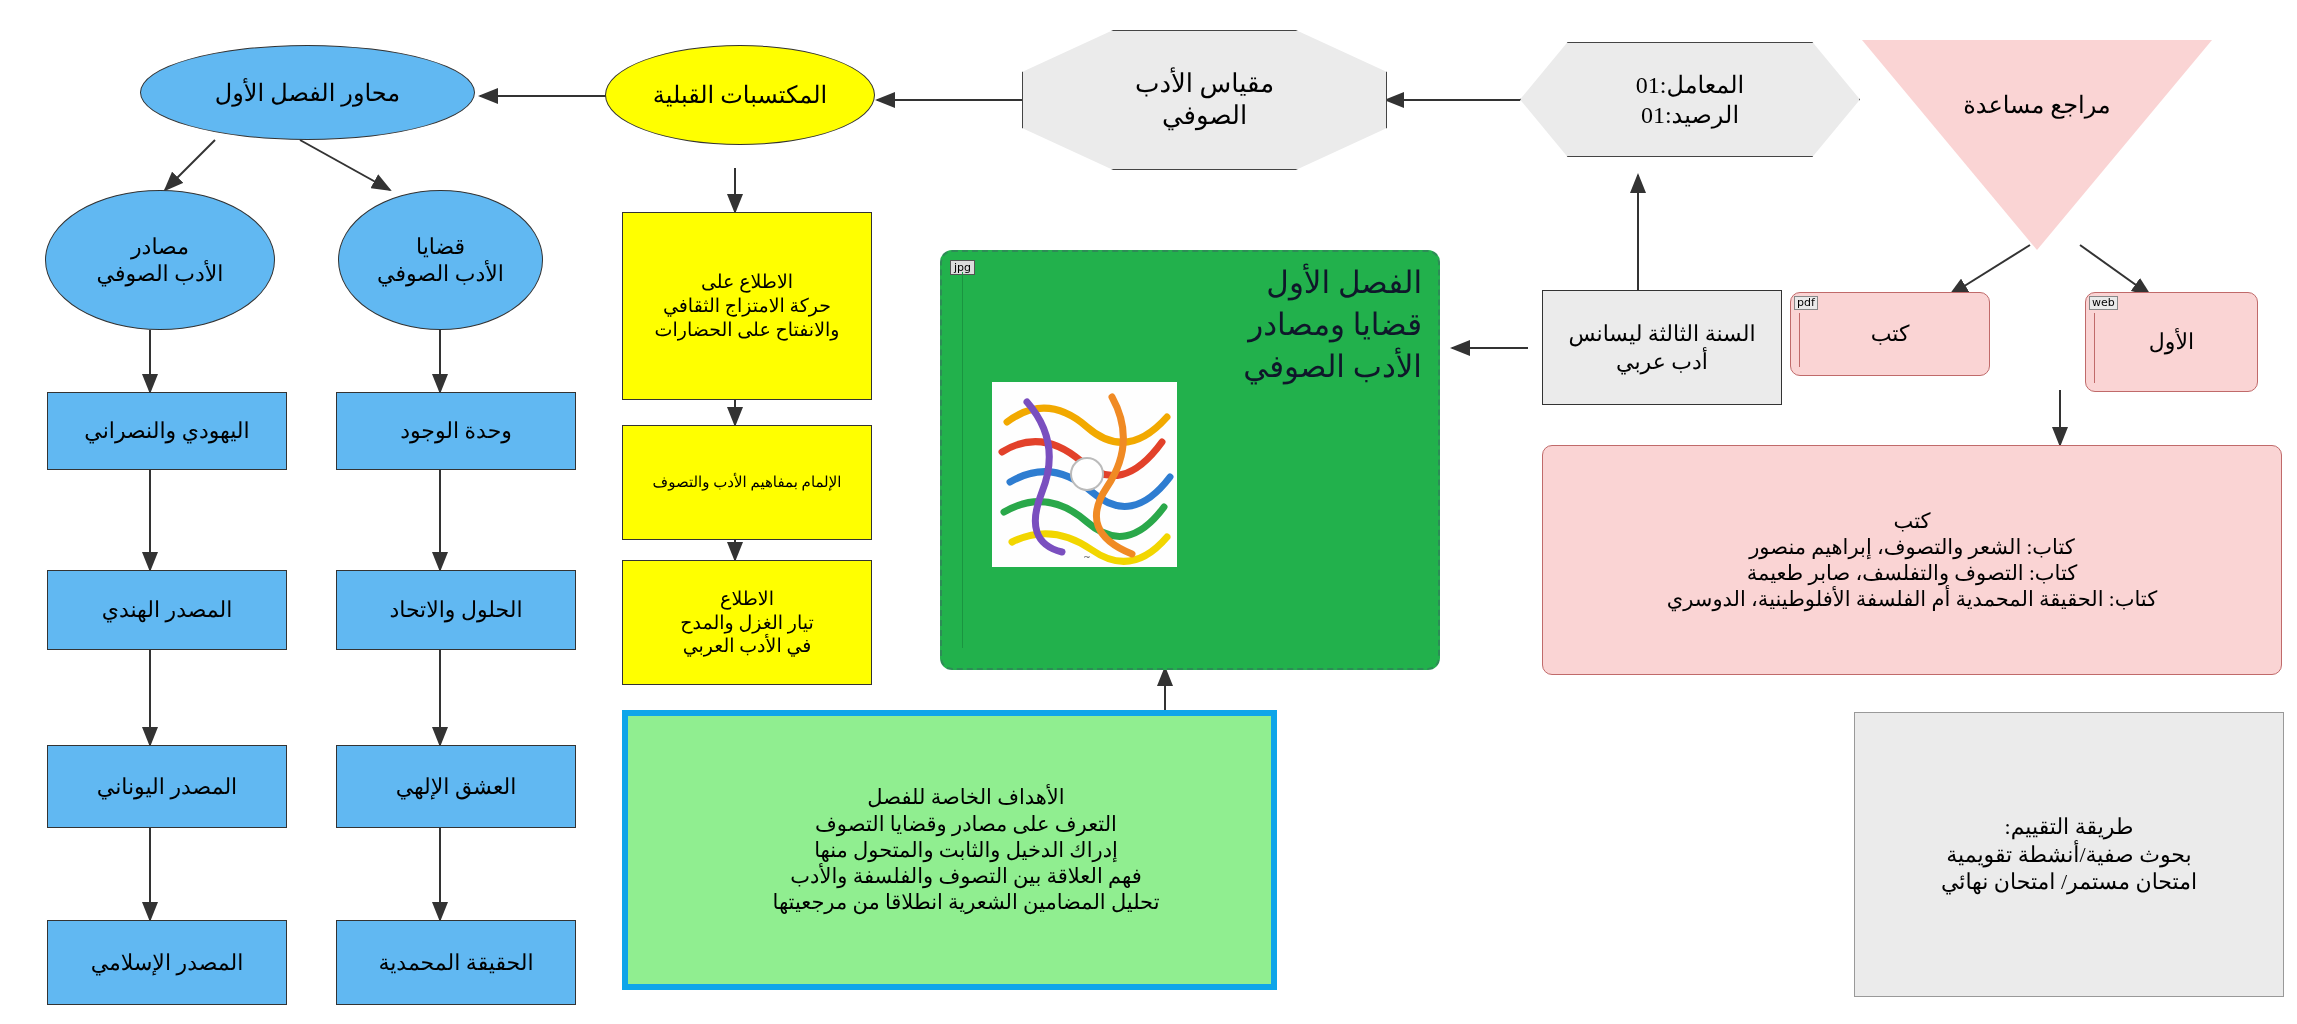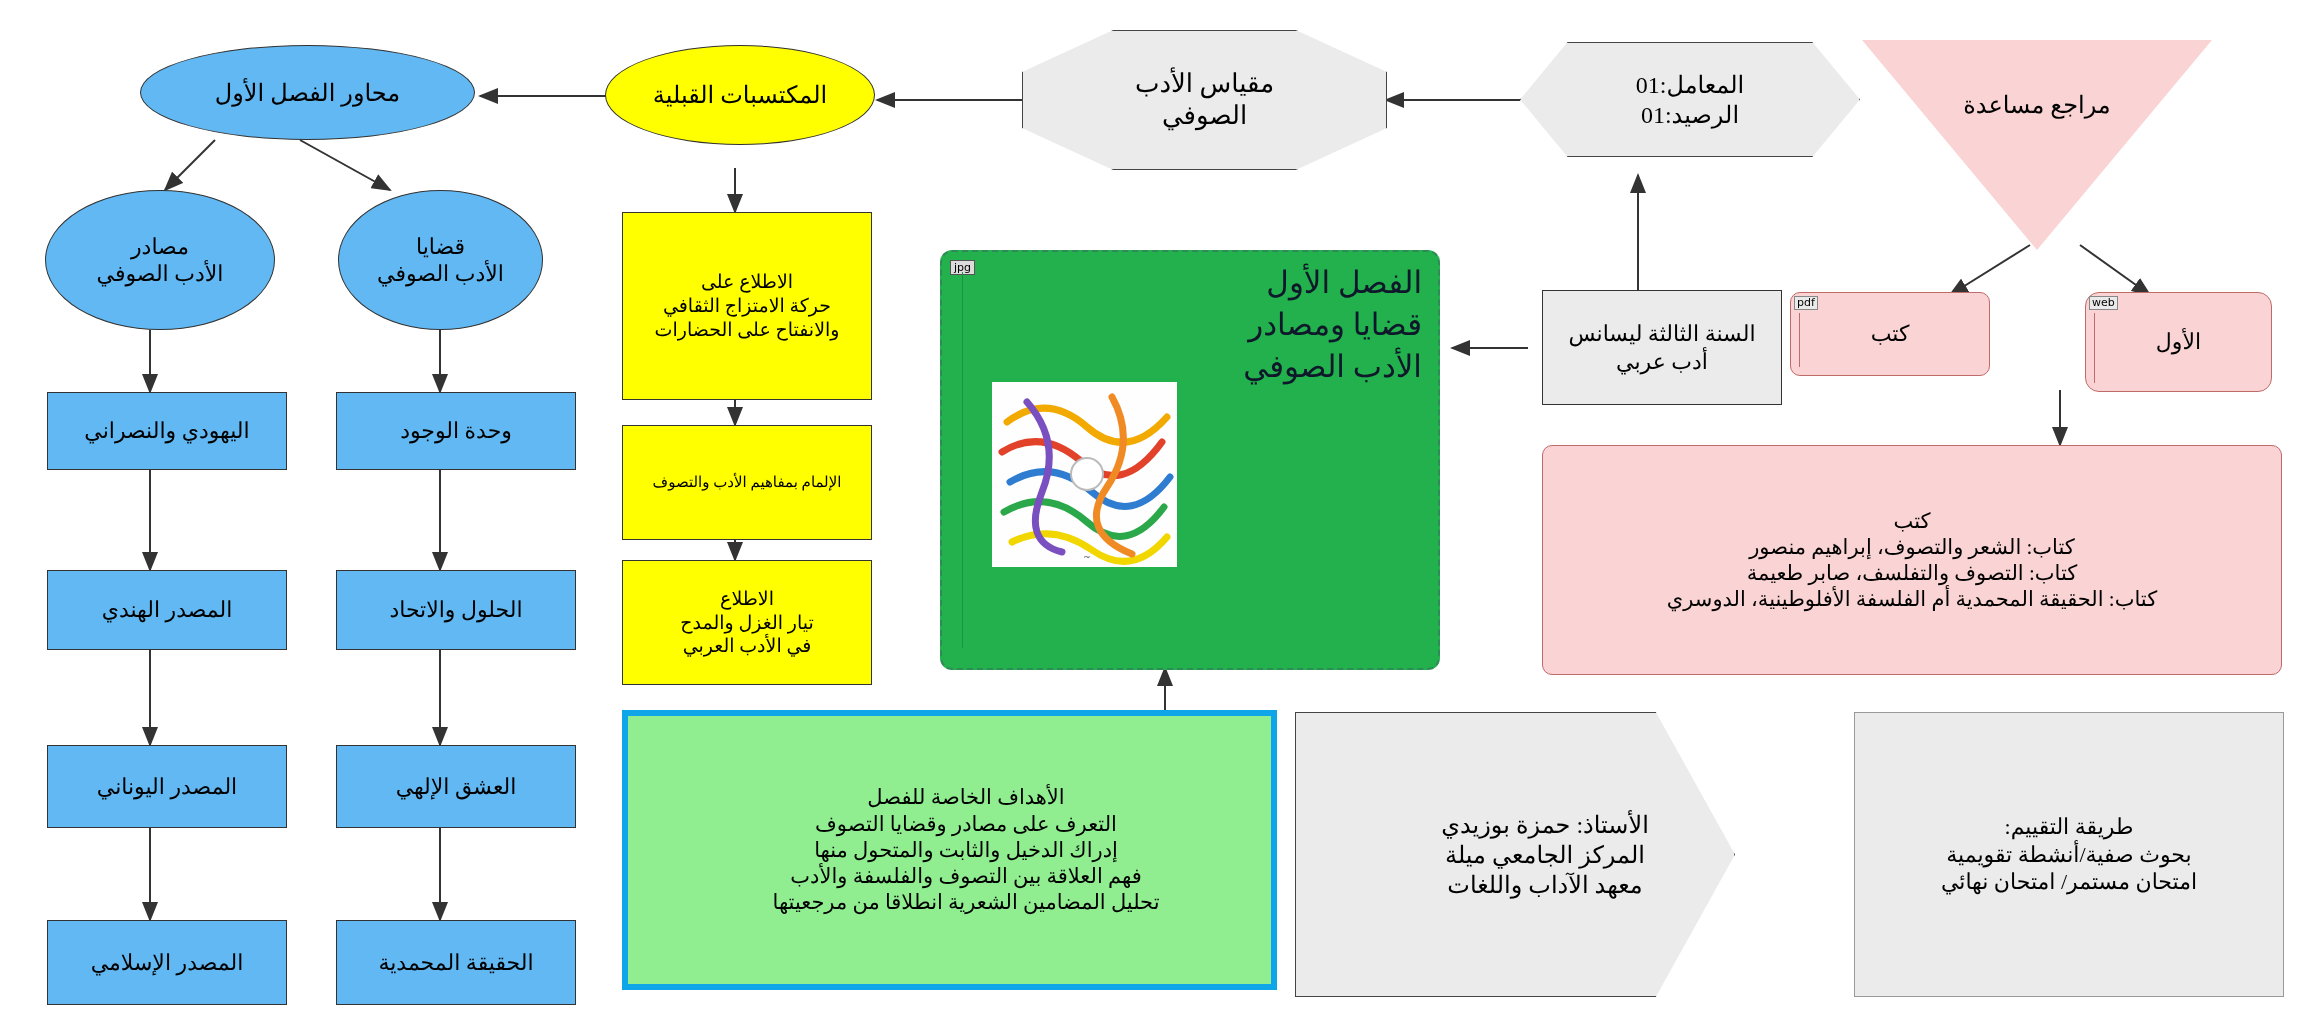--- a/index.html
+++ b/index.html
@@ -260,38 +260,35 @@
 أدب عربي</div>
 
   <div class="node triangle-down fs-24" style="left:1862px; top:40px; width:350px; height:210px; align-items:flex-start; padding-top:50px;">مراجع مساعدة</div>
 
   <div class="doc-note rounded" style="left:1790px; top:292px; width:200px; height:84px;">
     <span class="doc-tag">pdf</span>
     <div class="doc-inner-line"></div>
     <div class="node fs-22" style="position:absolute; inset:0;">كتب</div>
   </div>
 
-  <div class="doc-note rounded" style="left:2085px; top:292px; width:187px; height:100px;border-radius:14px;">
+  <div class="doc-note rounded" style="left:2085px; top:292px; width:173px; height:100px;">
     <span class="doc-tag">web</span>
     <div class="doc-inner-line"></div>
     <div class="node fs-22" style="position:absolute; inset:0;">الأول</div>
   </div>
 
   <div class="node rect pink rounded fs-21" style="left:1528px; top:445px; width:740px; height:230px; border:1px solid #c06a6a;">كتب
 كتاب: الشعر والتصوف، إبراهيم منصور
 كتاب: التصوف والتفلسف، صابر طعيمة
 كتاب: الحقيقة المحمدية أم الفلسفة الأفلوطينية، الدوسري</div>
 
   <div class="node rect lightgreen fs-21" style="left:608px; top:710px; width:655px; height:280px; border:6px solid #0ea5e9; background:#90ee90;padding-left:33px;">الأهداف الخاصة للفصل
 التعرف على مصادر وقضايا التصوف
 إدراك الدخيل والثابت والمتحول منها
 فهم العلاقة بين التصوف والفلسفة والأدب
 تحليل المضامين الشعرية انطلاقا من مرجعيتها</div>
 
-  <div class="node chevron fs-24" style="left:1295px; top:712px; width:440px; height:285px; padding-left:60px;">الأستاذ: حمزة بوزيدي
-المركز الجامعي ميلة
-معهد الآداب واللغات</div>
 
   <div class="node rect grey fs-22" style="left:1840px; top:712px; width:430px; height:285px; border:1px solid #999;">طريقة التقييم:
 بحوث صفية/أنشطة تقويمية
 امتحان مستمر/ امتحان نهائي</div>
 
 </div>
 
 </body></html>

